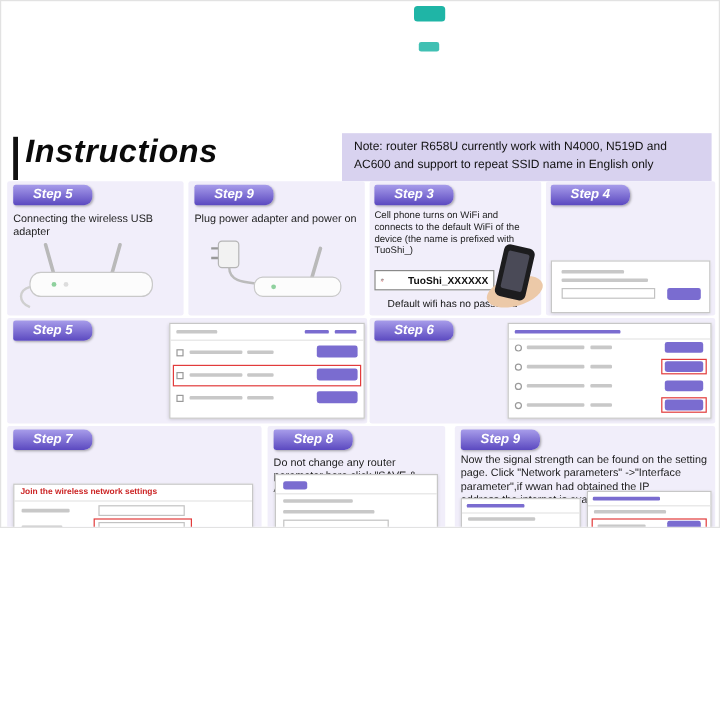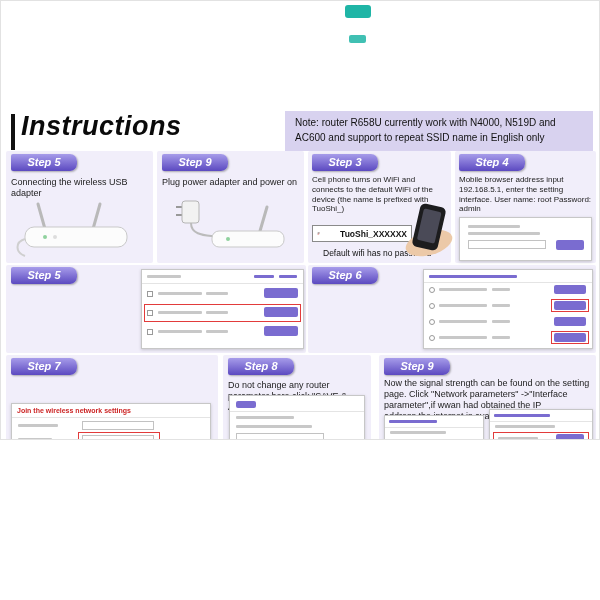--- a/index.html
+++ b/index.html
@@ -101,21 +101,20 @@
   </div>
   <div class="wifi-note">Default wifi has no password</div>
   <div class="phone-wrap">
     <div class="hand"></div>
     <div class="phone">
       <div class="phone-screen"></div>
     </div>
   </div>
 
   <div class="badge" style="left:458px;top:153px">Step 4</div>
-  <div class="step-text small-text" style="left:458px;top:174px;width:133px">Mobile browser address input 192.168.5.1, enter the setting interface. User name: root Password: admin</div>
   <div class="shot" style="left:458px;top:216px;width:133px;height:44px">
     <div class="mbar" style="left:8px;top:7px;width:52px"></div>
     <div class="mbar" style="left:8px;top:14px;width:72px"></div>
     <div class="mbox" style="left:8px;top:22px;width:78px;height:9px"></div>
     <div class="mbtn" style="left:96px;top:22px;width:28px;height:10px"></div>
   </div>
 
   <div class="cell" style="left:5px;top:264px;width:300px;height:88px"></div>
   <div class="cell" style="left:307px;top:264px;width:288px;height:88px"></div>
 

